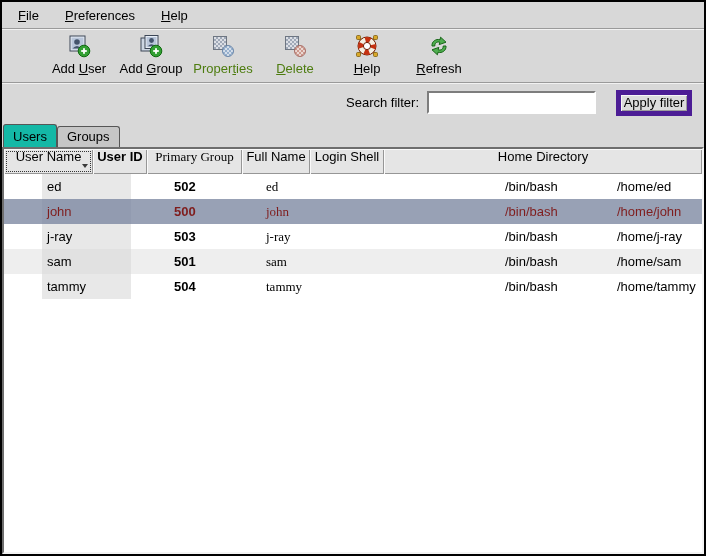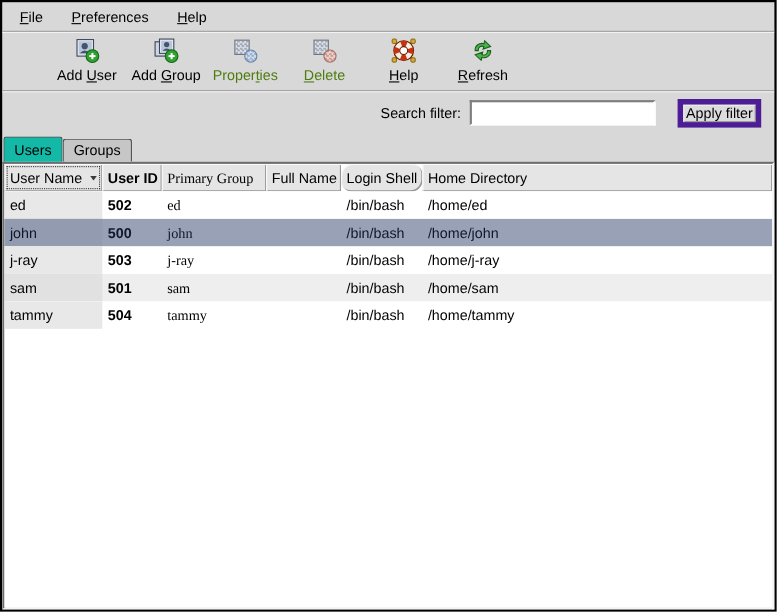--- a/index.html
+++ b/index.html
@@ -66,36 +66,36 @@
   
   .table-frame {
     height:407px; background:#fff;
     border:2px solid; border-color:#6e6e6e #f4f4f4 #f4f4f4 #6e6e6e;
     display:flex; flex-direction:column; overflow:hidden;
   }
   .thead { display:flex; height:25px; flex:none; }
   .th {
     background:#e5e5e5; height:25px;
     box-shadow:inset 1px 1px 0 #fafafa, inset -1px -1px 0 #969696;
-    display:flex; align-items:center; padding:0 5px; cursor:default; white-space:nowrap; overflow:hidden;
+    display:flex; align-items:center; padding:0 5px; cursor:default; white-space:nowrap; overflow:hidden;flex-direction:column;
   }
   .th.focused { outline:1px dotted #333; outline-offset:-3px; }
   .sort-arrow {
     margin-left:auto; width:0; height:0;
     border-left:3px solid transparent; border-right:3px solid transparent;
     border-top:4px solid #3a3a3a;
   }
   .c0{width:89px;flex:none;} .c1{width:54px;flex:none;font-weight:bold;} .c2{width:95px;flex:none;font-family:Liberation Serif, serif;}
-  .c3{width:68px;flex:none;} .c4{width:74px;flex:none;border-radius:10px;} .c5{flex:1;min-width:0;}
+  .c3{width:68px;flex:none;} .c4{width:74px;flex:none;} .c5{flex:1;min-width:0;}
   .trow { display:flex; height:25px; flex:none; background:#fff; cursor:default; }
-  .td { display:flex; align-items:center; padding:0 5px; white-space:nowrap; overflow:hidden; }
+  .td { display:flex; align-items:center; padding:0 5px; white-space:nowrap; overflow:hidden;margin-left:38px; }
   .trow .td.c0 { background:#e8e8e8; }           
   .trow.alt { background:#eeeeee; }
   .trow.alt .td.c0 { background:#e1e1e1; }
-  .trow.selected { background:#98a1b5; color:#0f172a; }
+  .trow.selected { background:#98a1b5; color:#7f1d1d; }
   .trow.selected .td.c0 { background:#929bb0; }
   .tfill { flex:1; background:#fff; }
 </style>
 </head>
 <body>
 
 <div class="menubar">
   <span class="menu-item"><span class="u">F</span><span>ile</span></span>
   <span class="menu-item"><span class="u">P</span><span>references</span></span>
   <span class="menu-item"><span class="u">H</span><span>elp</span></span>

